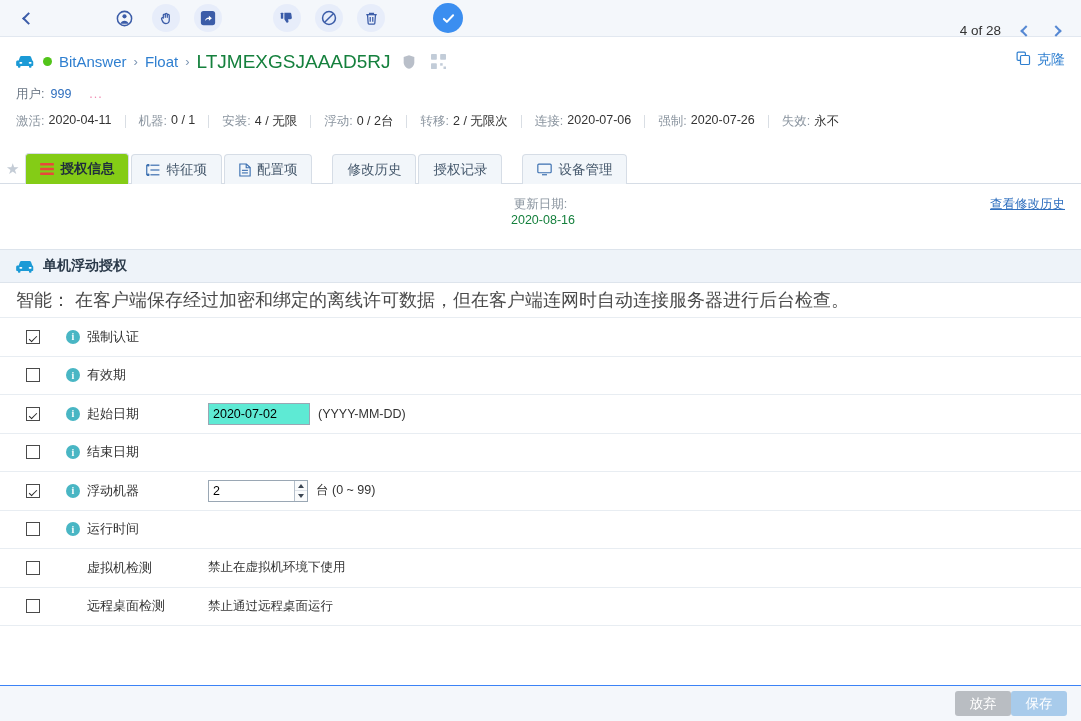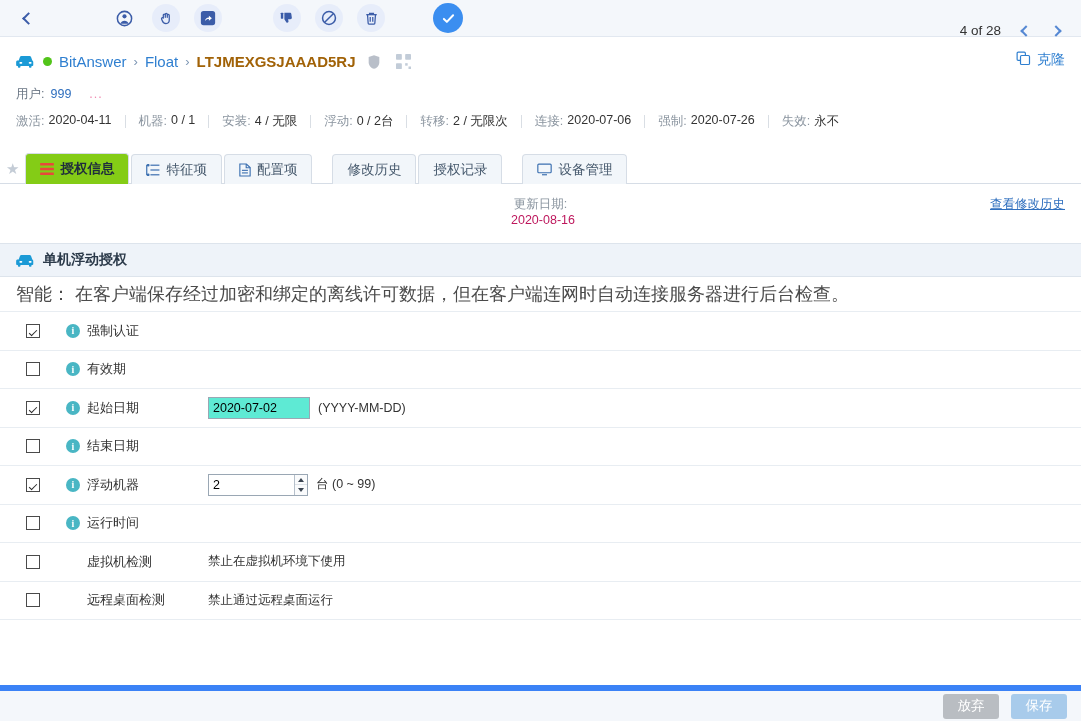--- a/index.html
+++ b/index.html
@@ -83,21 +83,21 @@
   }
   .crumb-row { display: flex; align-items: center; gap: 6px; }
   .car-icon { color: #1b9ad6; display: flex; align-items: center; }
   .green-dot {
     width: 9px; height: 9px; border-radius: 50%;
     background: #52c41a; display: inline-block;
     margin-left: 2px; margin-right: 1px;
   }
   .crumb-link { color: #2f7fd0; font-size: 15px; cursor: pointer; }
   .crumb-sep { color: #7e97b5; font-size: 13px; margin: 0 1px; }
-  .crumb-cur { color: #a16207; font-size: 15px; font-weight: bold; }
+  .crumb-cur { color: #15803d; font-size: 19px; }
   .shield-ico { margin-left: 5px; color: #b9bfc9; display: flex; align-items: center;}
   .qr-ico { margin-left: 9px; color: #c2ccd8; display: flex; align-items: center;}
   .clone-btn {
     position: absolute; right: 16px; top: 14px;
     display: flex; align-items: center; gap: 6px;
     color: #2f7fd0; font-size: 14px; cursor: pointer;
   }
 
   
   .meta-user {
@@ -171,31 +171,31 @@
 
   
   .upd-line {
     display: flex; align-items: center;
     padding: 12px 16px 0 16px;
     font-size: 12.5px;
     position: relative;
     flex-direction: column;
   }
   .upd-line .k { color: #8a949f; }
-  .upd-line .v { color: #be185d; margin-left: 5px; }
+  .upd-line .v { color: #15803d; margin-left: 5px; }
   .upd-link {
     position: absolute; right: 16px; top: 12px;
     color: #2f6fbe; font-size: 12.5px;
     text-decoration: underline;
     cursor: pointer;
   }
 
   
   .sec-head {
-    margin-top: 16px;
+    margin-top: 22px;
     height: 34px;
     background: #eef3f9;
     border-top: 1px solid #dde4ec;
     border-bottom: 1px solid #dde4ec;
     display: flex; align-items: center;
     padding-left: 16px;
     gap: 8px;
     font-size: 14px;
     font-weight: bold;
     color: #2b3a4a;
@@ -316,24 +316,24 @@
   .unit { color: #333; font-size: 12.5px; }
   .statictext { color: #333; font-size: 12.5px; }
 
   
   .footer {
     position: absolute;
     left: 0; bottom: 0;
     width: 1081px;
     height: 36px;
     background: #f4f7fb;
-    border-top: 6px solid #3b82f6;
+    border-top: 1px solid #3b82f6;
     display: flex; align-items: center; justify-content: flex-end;
     padding-right: 14px;
-    gap: 12px;
+    gap: 0;
   }
   .btn {
     width: 56px; height: 25px;
     border-radius: 3px;
     border: none;
     font-size: 13.5px;
     font-family: "Liberation Sans", sans-serif;
     color: #ffffff;
     display: flex; align-items: center; justify-content: center;
     cursor: default;

